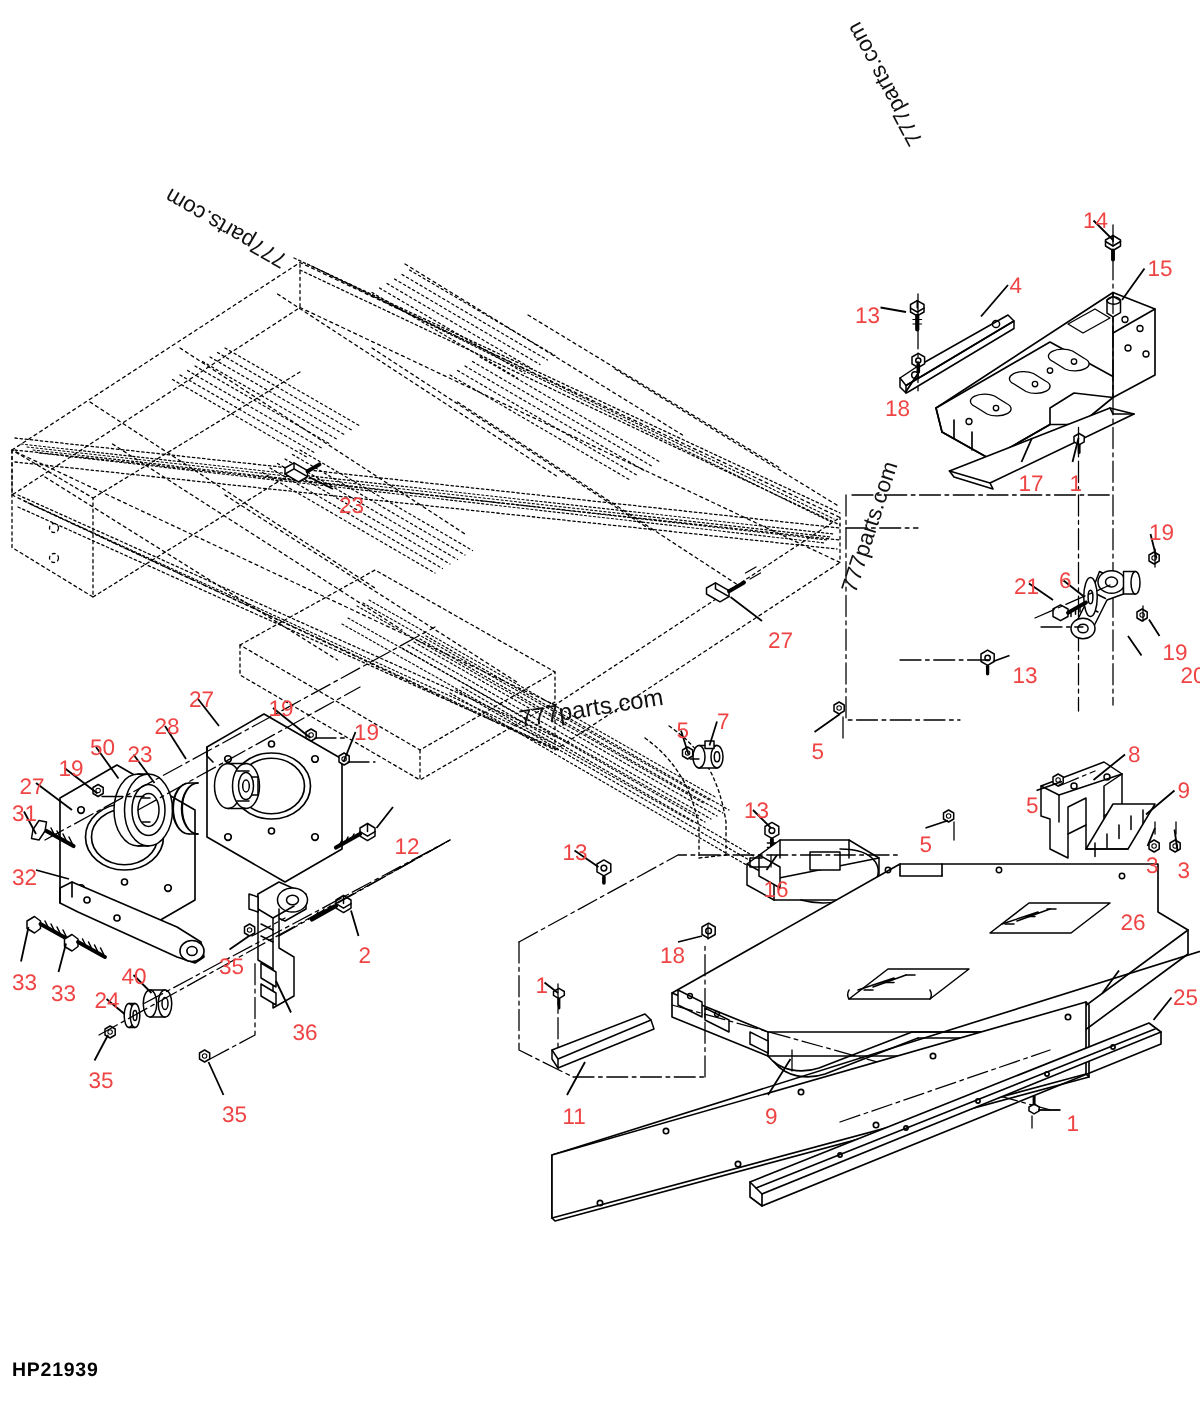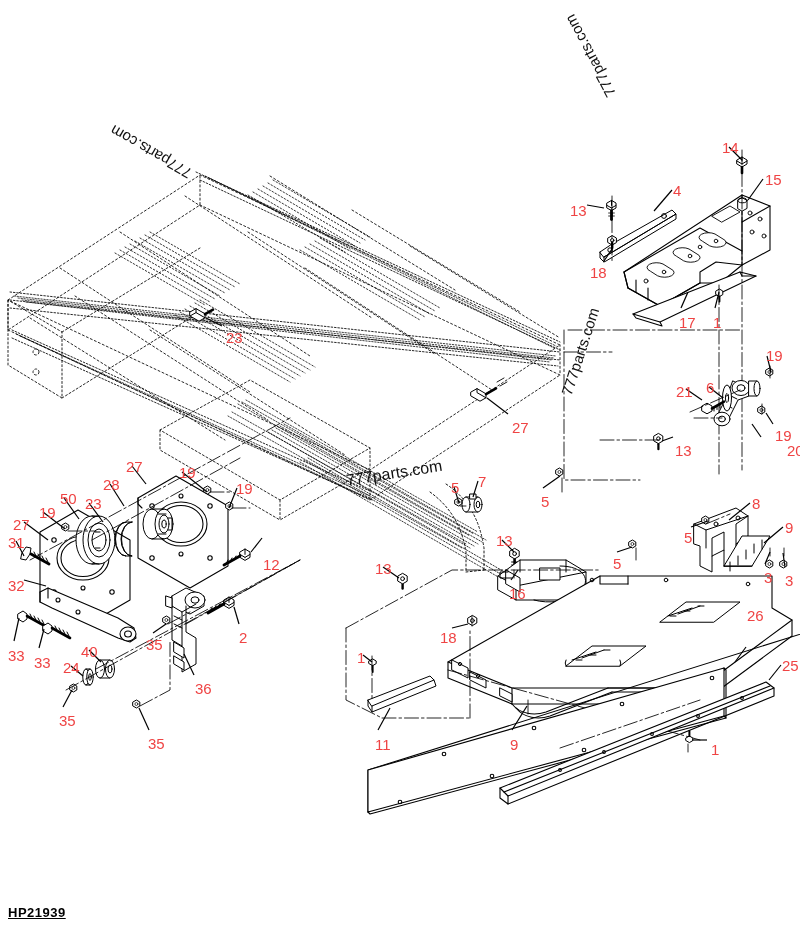--- a/index.html
+++ b/index.html
@@ -6,21 +6,21 @@
   html,body{margin:0;padding:0;background:#ffffff;}
   body{width:800px;height:934px;position:relative;overflow:hidden;
        font-family:"Liberation Sans",sans-serif;color:#000;}
   #stage{position:absolute;left:0;top:0;width:800px;height:934px;}
   #stage svg{position:absolute;left:0;top:0;}
   .callout{position:absolute;font-weight:normal;font-size:15px;line-height:1;
            color:#ef4444;white-space:nowrap;}
   .wm{position:absolute;white-space:nowrap;color:#111;
       font-family:"Liberation Sans",sans-serif;font-size:15px;font-weight:400;}
   #figcode{position:absolute;left:8px;top:905px;font-size:13px;font-weight:bold;
-           letter-spacing:.5px;text-decoration:underline;}
+           letter-spacing:.5px;}
 </style>
 </head>
 <body>
 
 <div id="stage">
 
 <svg width="800" height="934" viewBox="0 0 800 934">
   <defs>
     <g id="hexbolt">
       <path d="M0,0 l4.5,-2.6 l4.5,2.6 l0,5.2 l-4.5,2.6 l-4.5,-2.6 z" fill="#fff" stroke="#000" stroke-width="1"></path>

